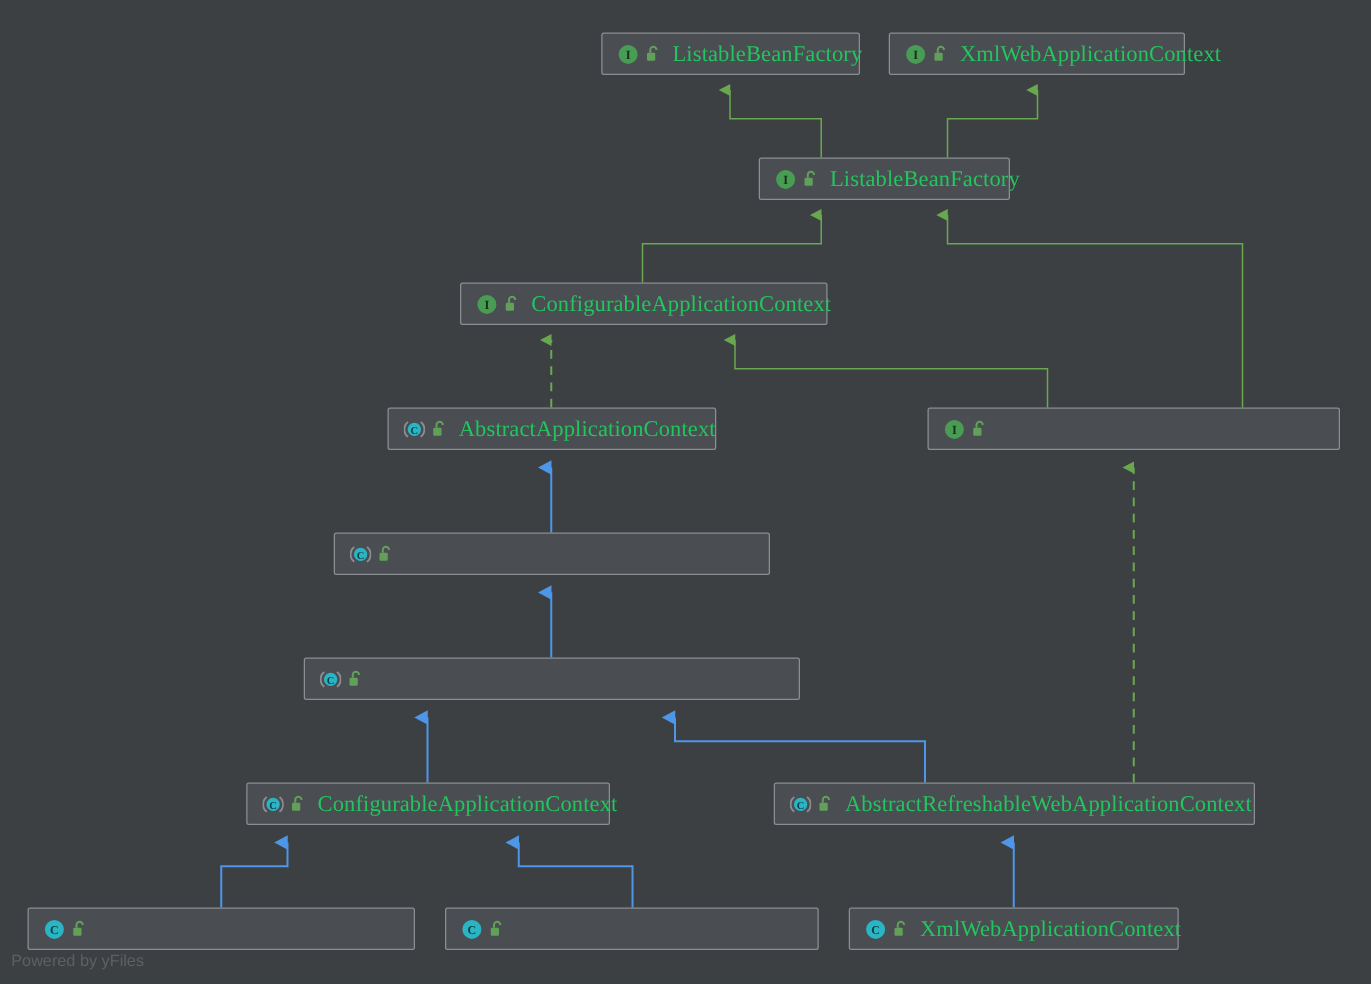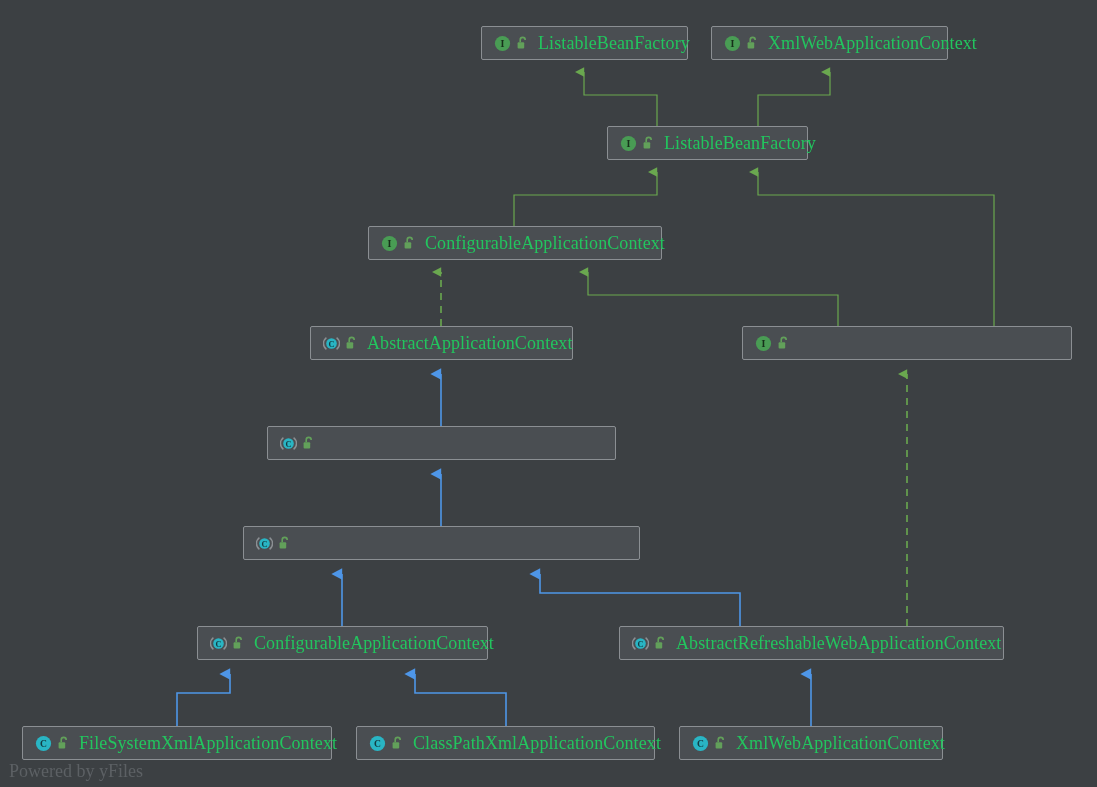--- a/index.html
+++ b/index.html
@@ -56,22 +56,22 @@
     width: 13px;
     height: 14px;
     flex: 0 0 auto;
     margin-left: 5px;
   }
   #watermark {
     position: absolute;
     left: 9px;
     top: 761px;
     color: #5c6064;
-    font-size: 18px;
-    font-family: Liberation Serif, serif;
+    font-size: 13px;
+    font-family: Liberation Sans, sans-serif;
   }
 </style>
 </head>
 <body>
 
 <div id="canvas">
 
   <svg id="edge-layer" viewBox="0 0 1097 787">
     <defs>
       <marker id="arrow-green" markerWidth="12" markerHeight="12" refX="5.2" refY="9.6" orient="auto" markerUnits="userSpaceOnUse">
@@ -262,35 +262,33 @@
     <span class="icon-group">
       <svg class="type-icon" viewBox="0 0 17 17">
         <circle cx="8.5" cy="8.5" r="7.6" fill="#29b5c4"></circle>
         <text x="8.5" y="12.2" text-anchor="middle" font-family="Liberation Serif, serif" font-size="9.6" font-weight="bold" fill="#123c42">C</text>
       </svg>
       <svg class="vis-icon" viewBox="0 0 13 14">
         <path d="M4.2,6.2 L4.2,3.9 A2.5,2.5 0 0 1 9.2,3.9" fill="none" stroke="#62a05a" stroke-width="1.6"></path>
         <rect x="1.6" y="6.2" width="6.6" height="6.4" rx="1" fill="#62a05a"></rect>
       </svg>
     </span>
-    <span class="node-label">FileSystemXmlApplicationContext</span>
   </div>
 
   <div class="node" style="left:356px; top:726px; width:299px;">
     <span class="icon-group">
       <svg class="type-icon" viewBox="0 0 17 17">
         <circle cx="8.5" cy="8.5" r="7.6" fill="#29b5c4"></circle>
         <text x="8.5" y="12.2" text-anchor="middle" font-family="Liberation Serif, serif" font-size="9.6" font-weight="bold" fill="#123c42">C</text>
       </svg>
       <svg class="vis-icon" viewBox="0 0 13 14">
         <path d="M4.2,6.2 L4.2,3.9 A2.5,2.5 0 0 1 9.2,3.9" fill="none" stroke="#62a05a" stroke-width="1.6"></path>
         <rect x="1.6" y="6.2" width="6.6" height="6.4" rx="1" fill="#62a05a"></rect>
       </svg>
     </span>
-    <span class="node-label">ClassPathXmlApplicationContext</span>
   </div>
 
   <div class="node" style="left:679px; top:726px; width:264px;">
     <span class="icon-group">
       <svg class="type-icon" viewBox="0 0 17 17">
         <circle cx="8.5" cy="8.5" r="7.6" fill="#29b5c4"></circle>
         <text x="8.5" y="12.2" text-anchor="middle" font-family="Liberation Serif, serif" font-size="9.6" font-weight="bold" fill="#123c42">C</text>
       </svg>
       <svg class="vis-icon" viewBox="0 0 13 14">
         <path d="M4.2,6.2 L4.2,3.9 A2.5,2.5 0 0 1 9.2,3.9" fill="none" stroke="#62a05a" stroke-width="1.6"></path>

